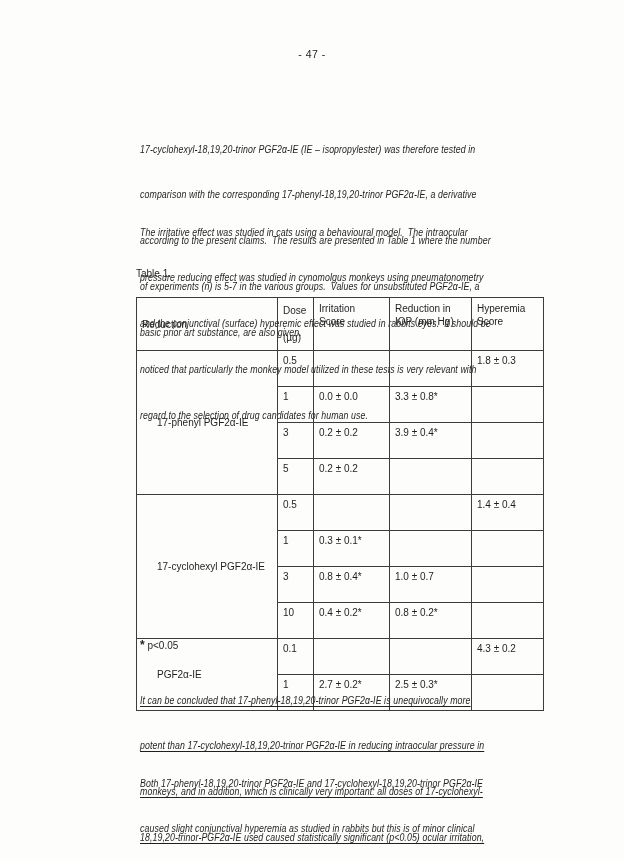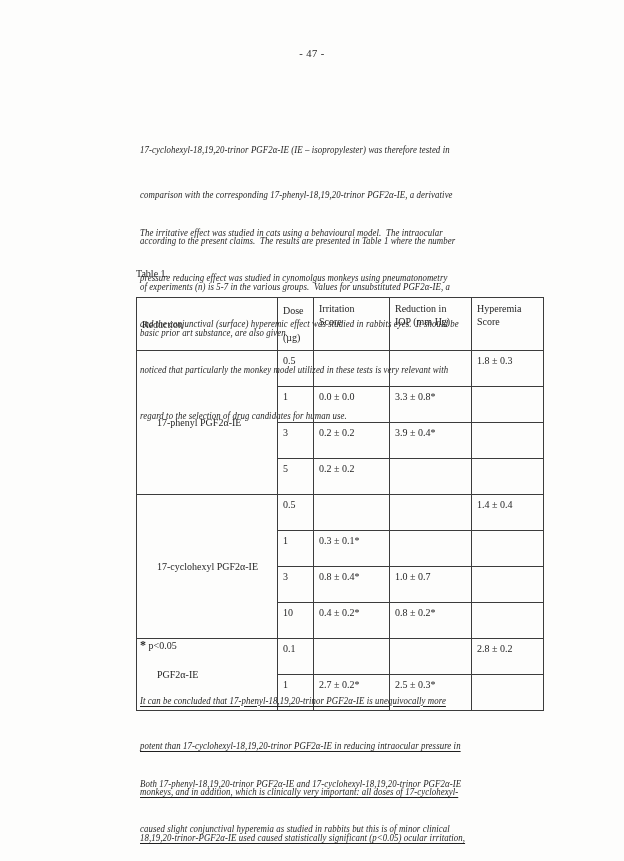--- a/index.html
+++ b/index.html
@@ -4,21 +4,21 @@
 <style>
   * { margin: 0; padding: 0; box-sizing: border-box; }
   html, body { background: #ffffff; }
   .page {
     position: relative;
     width: 624px;
     height: 861px;
     margin: 0 auto;
     background: var(--background, #fdfdfc);
     color: var(--text, #1f1f1f);
-    font-family: Liberation Serif, serif;
+    font-family: Liberation Sans, sans-serif;
     overflow: hidden;
   }
   .pagenum {
     position: absolute;
     top: 48px; left: 0;
     width: 100%;
     text-align: center;
     font-size: 10.5px;
     letter-spacing: 0.5px;
   }
@@ -192,21 +192,21 @@
           <td>0.4 ± 0.2*</td>
           <td>0.8 ± 0.2*</td>
           <td></td>
         </tr>
 
         <tr>
           <td class="compound" rowspan="2">PGF2α-IE</td>
           <td>0.1</td>
           <td></td>
           <td></td>
-          <td>2.8 ± 0.2</td>
+          <td>4.3 ± 0.2</td>
         </tr>
         <tr>
           <td>1</td>
           <td>2.7 ± 0.2*</td>
           <td>2.5 ± 0.3*</td>
           <td></td>
         </tr>
       </tbody>
     </table>
   </div>

